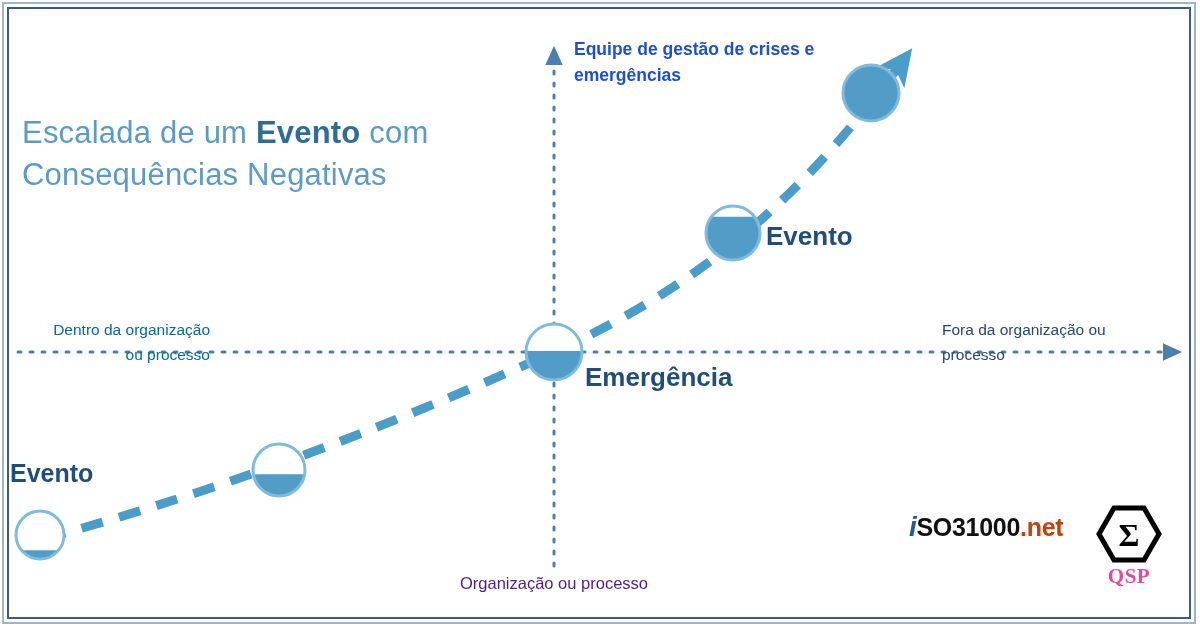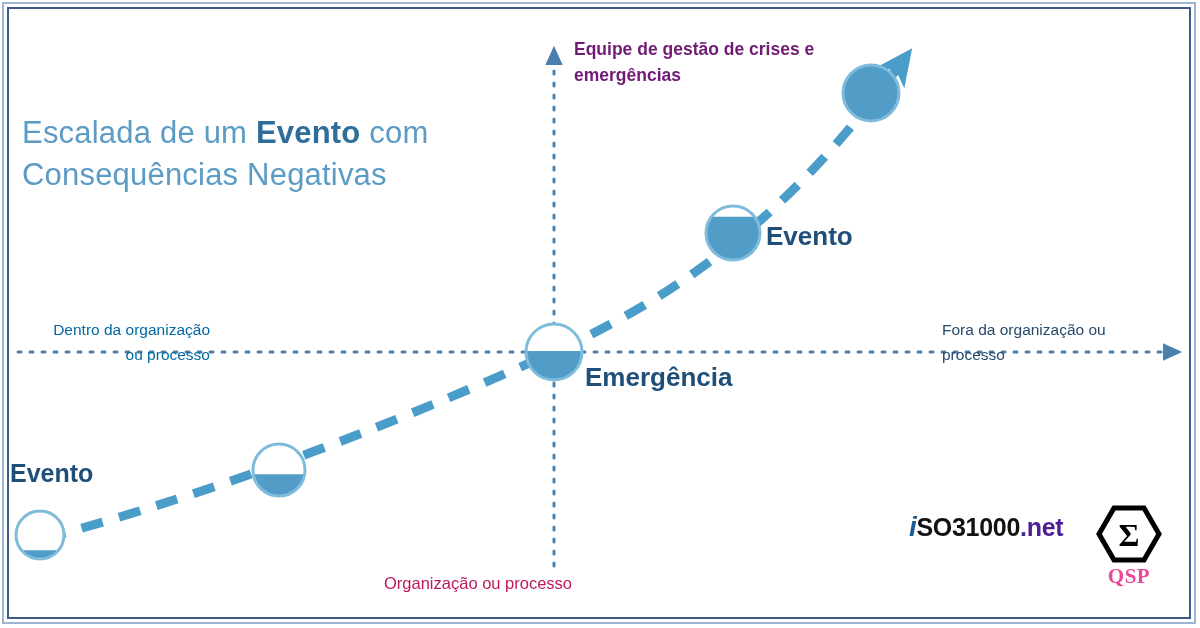--- a/index.html
+++ b/index.html
@@ -56,21 +56,21 @@
     font-weight: bold;
   }
   .axis-label-top {
     position: absolute;
     left: 574px;
     top: 36px;
     width: 260px;
     font-size: 17.5px;
     line-height: 26px;
     font-weight: bold;
-    color: #701a75;
+    color: #1d4ed8;
   }
   .axis-label-left {
     position: absolute;
     left: 40px;
     top: 317px;
     width: 170px;
     text-align: right;
     font-size: 15.5px;
     line-height: 25px;
     color: #0369a1;
@@ -83,23 +83,23 @@
     text-align: left;
     font-size: 15.5px;
     line-height: 25px;
     color: #27496b;
   }
   .axis-label-bottom {
     position: absolute;
     left: 384px;
     top: 574px;
     width: 340px;
-    text-align: left;
+    text-align: center;
     font-size: 16.5px;
-    color: #be185d;
+    color: #4c1d95;
   }
   .node-label {
     position: absolute;
     font-weight: bold;
     color: #1f4e79;
     white-space: nowrap;
   }
   .nl-evento    { left: 10px;  top: 459px; font-size: 25px; }
   .nl-incidente { left: 318px; top: 461px; font-size: 26px; }
   .nl-emergencia{ left: 585px; top: 362px; font-size: 26px; }
@@ -117,21 +117,21 @@
     white-space: nowrap;
     letter-spacing: -0.3px;
   }
   .logo-iso .i-mark {
     color: #1b5c96;
     font-style: italic;
     font-size: 28px;
     font-weight: bold;
   }
   .logo-iso .dotnet {
-    color: #4c1d95;
+    color: #c2410c;
     margin-top: 22px;
   }
   .logo-qsp {
     position: absolute;
     left: 1089px;
     top: 505px;
     width: 80px;
     text-align: center;
   }
   .logo-qsp svg { display: block; margin: 0 auto; }

